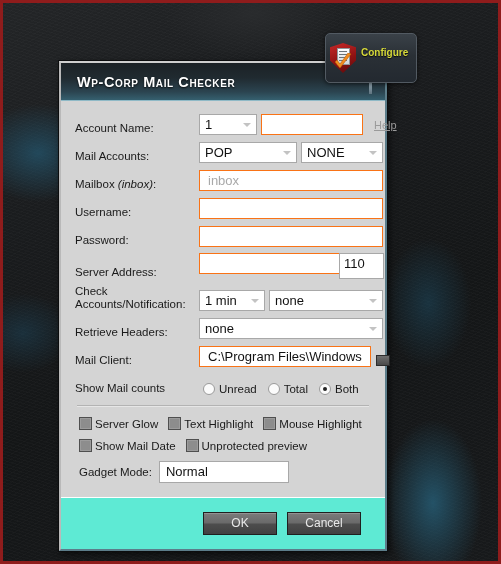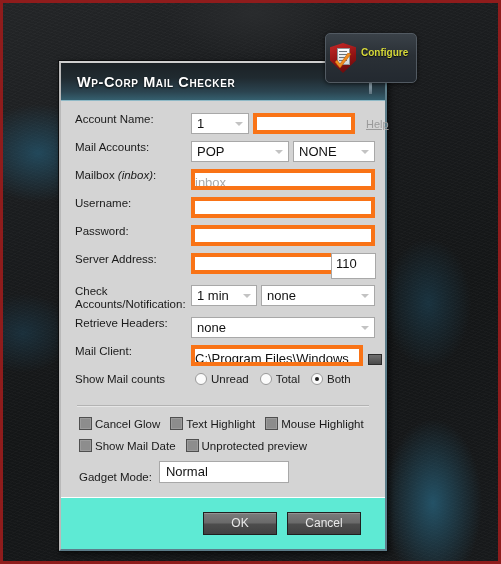--- a/index.html
+++ b/index.html
@@ -95,32 +95,32 @@
     margin-left:16px;
     text-shadow:0 1px 2px rgba(0,0,0,.85);
   }
   .body{
     flex:1 1 auto;padding:12px 14px 0 14px;box-sizing:border-box;
     background:#d4d4d4;
     position:relative;
   }
 
   
-  .row{display:flex;align-items:flex-start;margin-bottom:6px;min-height:22px;}
+  .row{display:flex;align-items:flex-end;margin-bottom:6px;min-height:22px;gap:8px;}
   .lbl{
     width:116px;flex:0 0 auto;
     font-size:11.5px;color:#1a1a1a;line-height:13px;
   }
   .lbl i{font-style:italic;}
   .fields{flex:1 1 auto;display:flex;align-items:center;gap:4px;}
 
   .tbox{
     height:21px;box-sizing:border-box;
-    background:#ffffff;border:4px solid #f97316;
-    font-size:13px;color:#111;line-height:19px;padding:0 0;
+    background:#ffffff;border:1px solid #f97316;
+    font-size:13px;color:#111;line-height:19px;padding:0 8px;
     overflow:hidden;white-space:nowrap;
   }
   .tbox.ph{color:#a9a9a9;}
   .combo{
     height:21px;box-sizing:border-box;position:relative;
     background:#ffffff;border:1px solid #a8a8a8;
     font-size:13px;color:#111;line-height:19px;padding:0 18px 0 5px;
     white-space:nowrap;overflow:hidden;
   }
   .combo .arr{
@@ -167,21 +167,21 @@
 
   
   .cbrow{display:flex;align-items:center;margin-bottom:9px;padding-left:4px;}
   .cb{display:flex;align-items:center;font-size:11.5px;color:#1a1a1a;margin-right:10px;}
   .cbox{
     width:13px;height:13px;box-sizing:border-box;flex:0 0 auto;margin-right:3px;
     background:#8d8d8d;border:1px solid #4f4f4f;
     box-shadow:inset 0 0 0 1px #9c9c9c;
   }
 
-  .gmrow{display:flex;align-items:flex-end;padding-left:4px;margin-top:6px;}
+  .gmrow{display:flex;align-items:center;padding-left:4px;margin-top:6px;}
   .gmrow .glbl{font-size:11.5px;color:#1a1a1a;margin-right:7px;}
   .gmcombo{
     width:130px;height:22px;box-sizing:border-box;position:relative;
     background:#fff;border:1px solid #a8a8a8;
     font-size:13px;color:#111;line-height:20px;padding:0 18px 0 6px;
   }
 
   
   .footer{
     flex:0 0 auto;height:52px;
@@ -340,21 +340,21 @@
             <span>Both</span>
           </label>
         </div>
       </div>
 
       <div class="divider"></div>
 
       <div class="cbrow">
         <label class="cb">
           <span class="cbox"></span>
-          <span>Cancel Glow</span>
+          <span>Server Glow</span>
         </label>
         <label class="cb">
           <span class="cbox"></span>
           <span>Text Highlight</span>
         </label>
         <label class="cb" style="margin-right:0;">
           <span class="cbox"></span>
           <span>Mouse Highlight</span>
         </label>
       </div>

